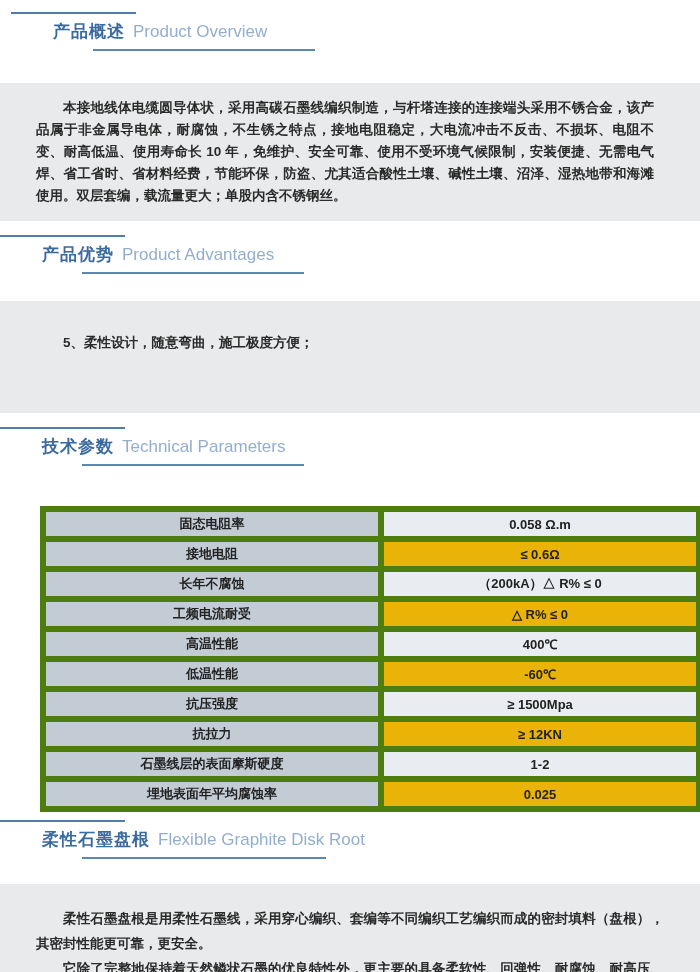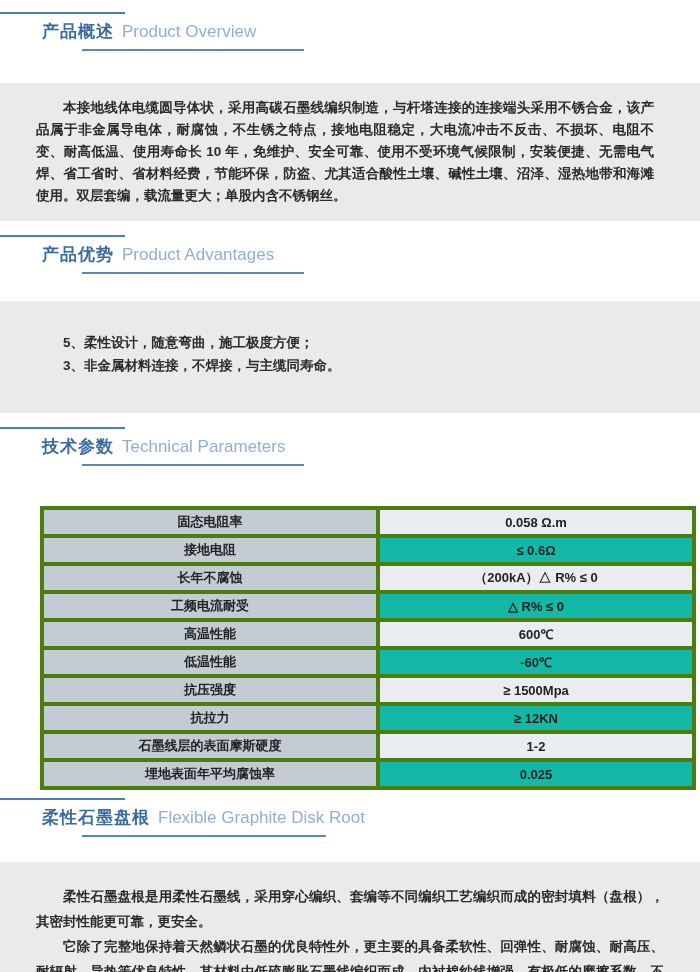--- a/index.html
+++ b/index.html
@@ -83,47 +83,47 @@
     text-indent: 2em;
   }
   #graphite-panel {
     margin-top: 25px;
     padding: 22px 0 0 0;
     height: 135px;
   }
   #graphite-panel p { line-height: 25px; }
 
   
-  #hd-overview   { padding-top: 12px; }
+  #hd-overview   { padding-top: 12px; margin-left: 11px; }
   #hd-advantages { margin-top: 14px; }
   #hd-parameters { margin-top: 14px; }
   #hd-graphite   { margin-top: 8px; }
 
   
   #params-table {
     margin: 40px 0 0 40px;
     width: 620px;
     border-collapse: collapse;
     table-layout: fixed;
     font-size: 13px;
     font-weight: bold;
     color: #222222;
   }
   #params-table td {
-    border: 4px solid #4d7c0f;
+    border: 6px solid #4d7c0f;
     height: 24px;
     text-align: center;
     vertical-align: middle;
     padding: 0 6px;
   }
   #params-table td.p-label {
     width: 320px;
     background: #c3ccd5;
   }
-  #params-table td.p-value { width: 300px; background: #14b8a6; }
+  #params-table td.p-value { width: 300px; background: #eab308; }
   #params-table tr:nth-child(odd) td.p-value { background: #e9edf1; }
 </style>
 </head>
 <body>
 
 <div id="page">
 
   <div class="sec-header" id="hd-overview">
     <div class="hd-topline"></div>
     <div class="hd-title">
@@ -140,21 +140,20 @@
     <div class="hd-topline"></div>
     <div class="hd-title">
       <span class="zh">产品优势</span><span class="en">Product Advantages</span>
     </div>
     <div class="hd-underline"></div>
   </div>
 
   <div class="panel" id="advantages-panel">
     <ul>
       <li>5、柔性设计，随意弯曲，施工极度方便；</li>
-      <li>3、非金属材料连接，不焊接，与主缆同寿命。</li>
     </ul>
   </div>
 
   <div class="sec-header" id="hd-parameters">
     <div class="hd-topline"></div>
     <div class="hd-title">
       <span class="zh">技术参数</span><span class="en">Technical Parameters</span>
     </div>
     <div class="hd-underline"></div>
   </div>
@@ -172,21 +171,21 @@
       <tr>
         <td class="p-label">长年不腐蚀</td>
         <td class="p-value">（200kA）△ R% ≤ 0</td>
       </tr>
       <tr>
         <td class="p-label">工频电流耐受</td>
         <td class="p-value">△ R% ≤ 0</td>
       </tr>
       <tr>
         <td class="p-label">高温性能</td>
-        <td class="p-value">600℃</td>
+        <td class="p-value">400℃</td>
       </tr>
       <tr>
         <td class="p-label">低温性能</td>
         <td class="p-value">-60℃</td>
       </tr>
       <tr>
         <td class="p-label">抗压强度</td>
         <td class="p-value">≥ 1500Mpa</td>
       </tr>
       <tr>

